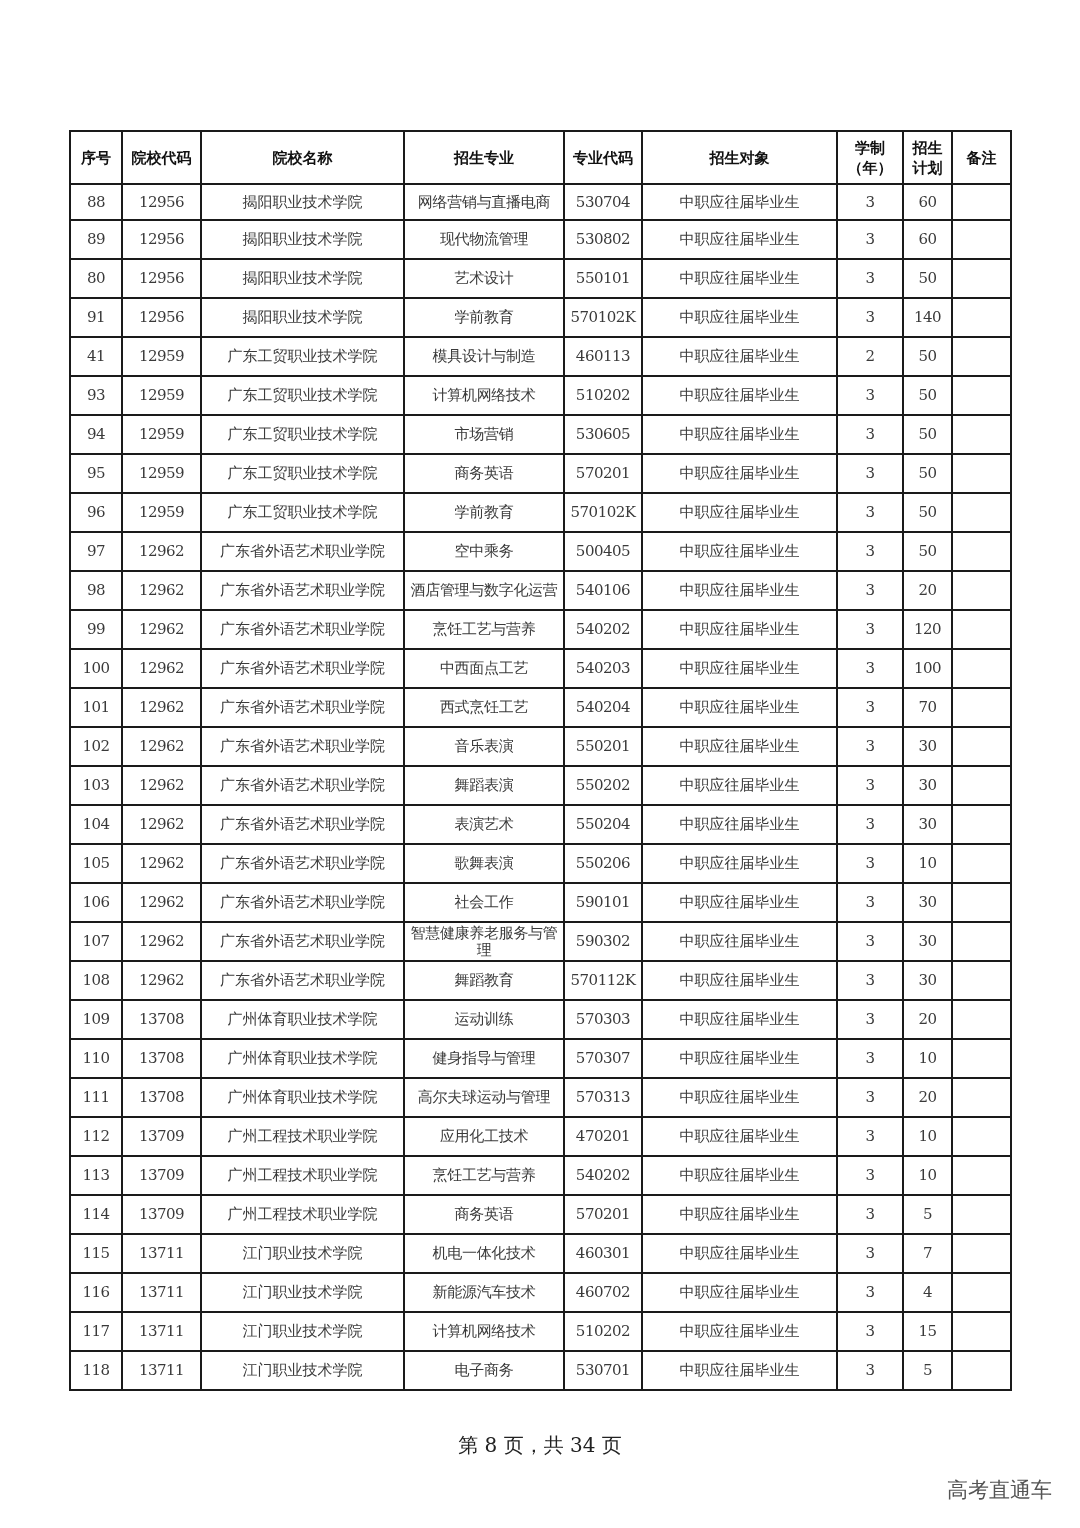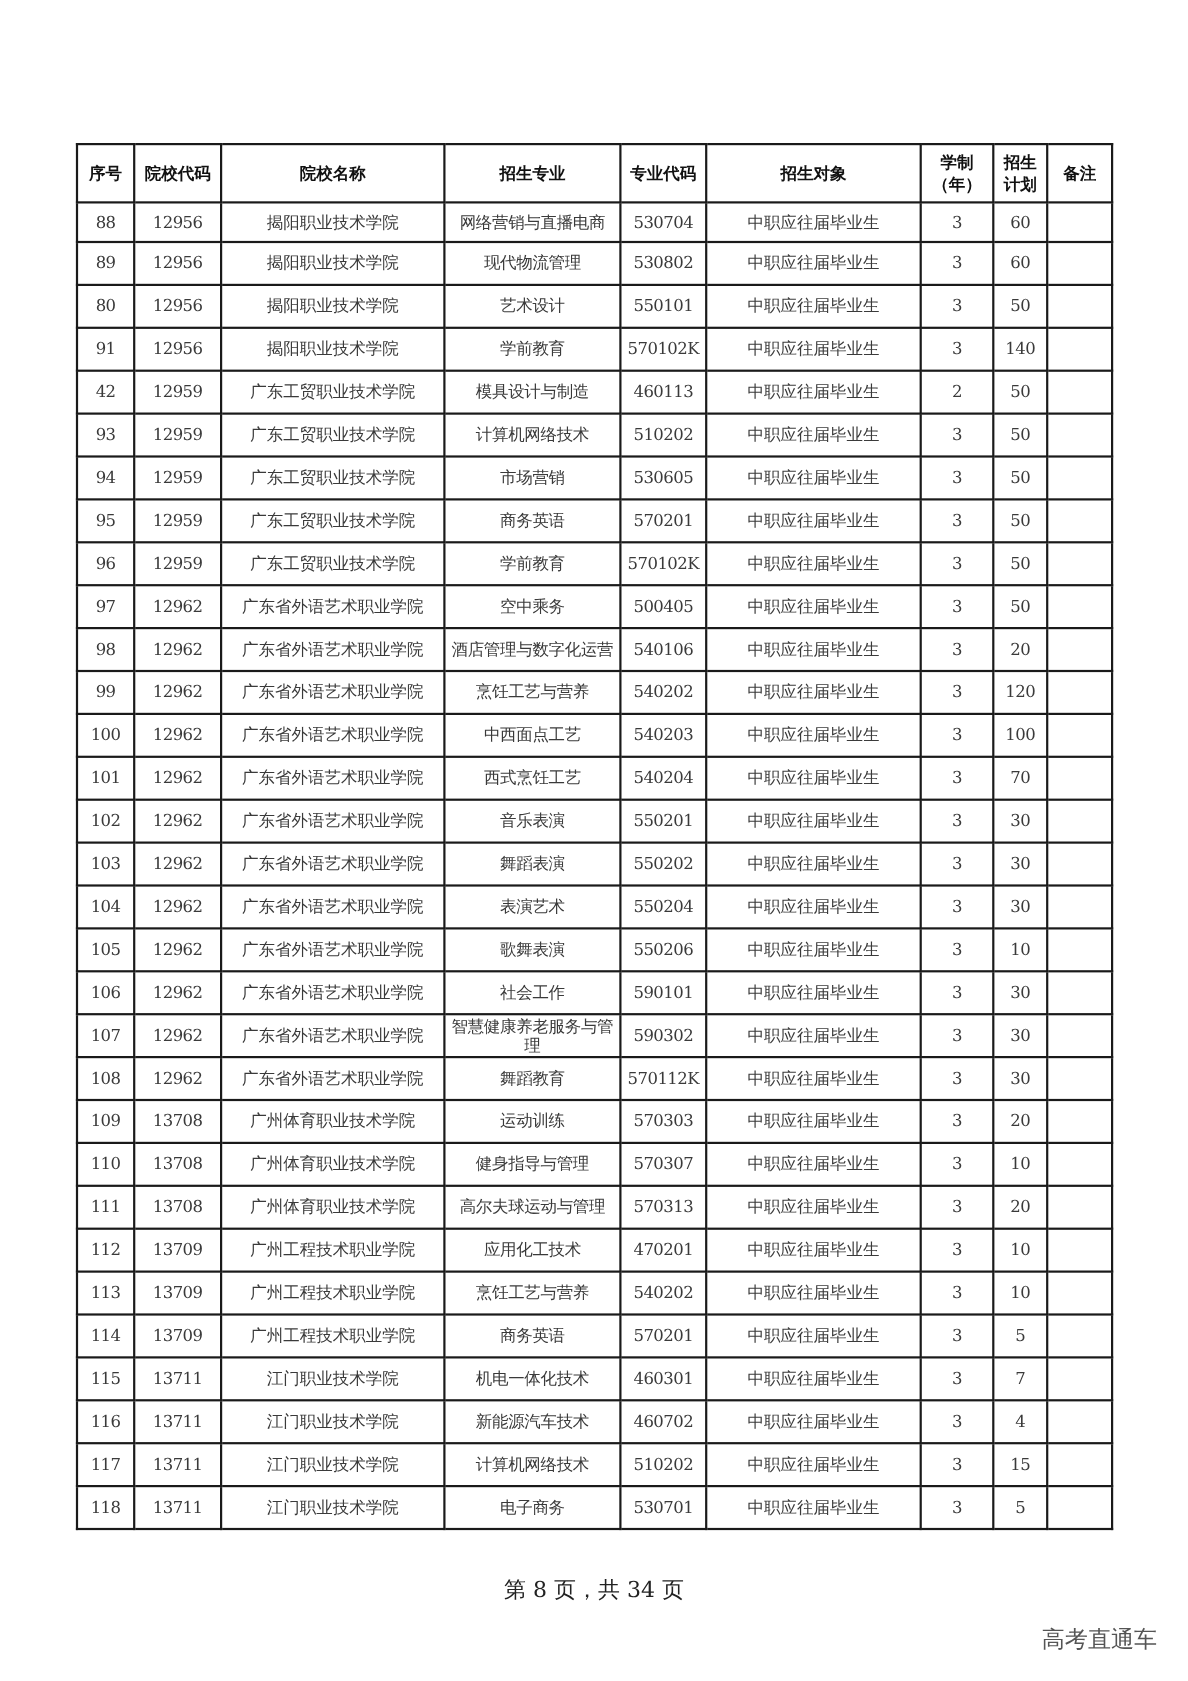--- a/index.html
+++ b/index.html
@@ -94,21 +94,21 @@
           <td class="num" style="height: 37px;">12956</td>
           <td style="height: 37px;">揭阳职业技术学院</td>
           <td class="narrow-text" style="height: 37px;">学前教育</td>
           <td class="num" style="height: 37px;">570102K</td>
           <td style="height: 37px;">中职应往届毕业生</td>
           <td class="num" style="height: 37px;">3</td>
           <td class="num" style="height: 37px;">140</td>
           <td style="height: 37px;"></td>
         </tr>
         <tr>
-          <td class="num" style="height: 37px;">42</td>
+          <td class="num" style="height: 37px;">41</td>
           <td class="num" style="height: 37px;">12959</td>
           <td style="height: 37px;">广东工贸职业技术学院</td>
           <td class="narrow-text" style="height: 37px;">模具设计与制造</td>
           <td class="num" style="height: 37px;">460113</td>
           <td style="height: 37px;">中职应往届毕业生</td>
           <td class="num" style="height: 37px;">2</td>
           <td class="num" style="height: 37px;">50</td>
           <td style="height: 37px;"></td>
         </tr>
         <tr>

